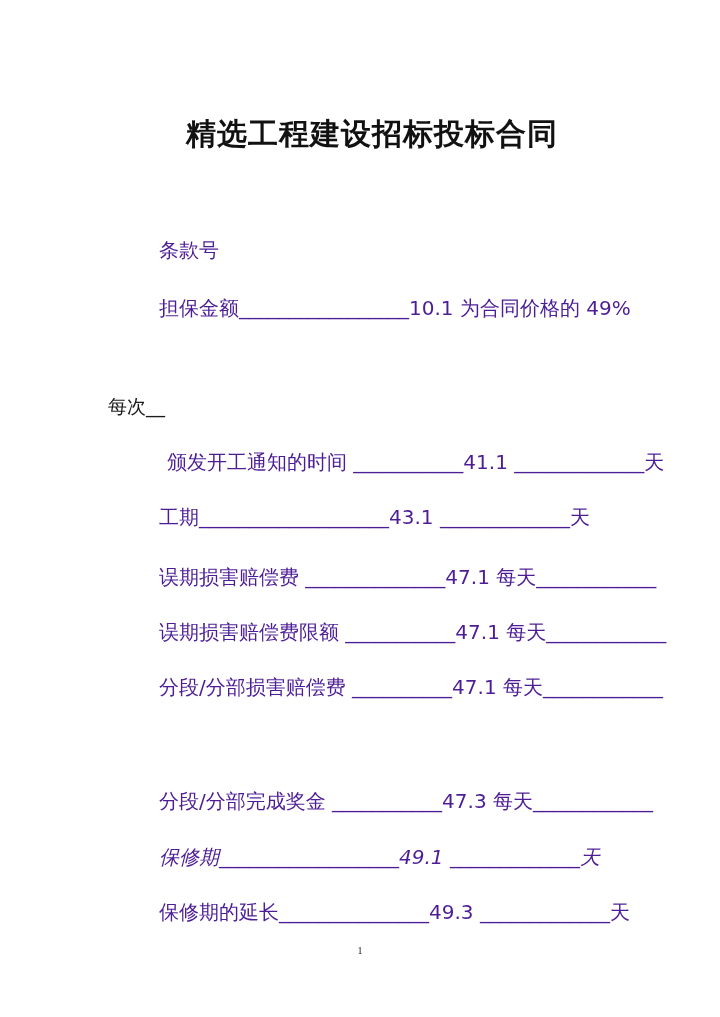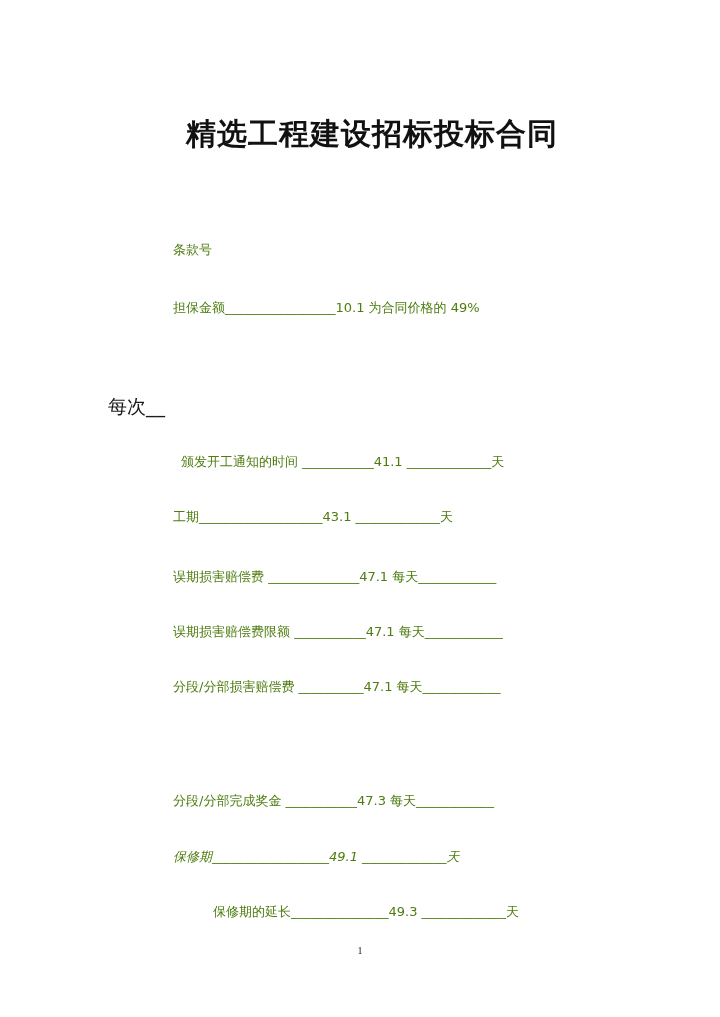--- a/index.html
+++ b/index.html
@@ -30,25 +30,25 @@
       text-align: center;
       font-size: 30px;
       font-weight: bold;
       letter-spacing: 1px;
       color: #111111;
       margin: 12px;
       line-height: 44px;
     }
     .para {
       position: absolute;
-      left: 173px;
-      font-size: 13px;
+      left: 159px;
+      font-size: 20px;
       line-height: 22px;
       white-space: pre;
-      color: #4d7c0f;
+      color: #4c1d95;
       margin: 0;
     }
     .para-cont {
       position: absolute;
       left: 108px;
       font-size: 19px;
       line-height: 22px;
       white-space: pre;
       color: #1a1a1a;
       margin: 0;
@@ -85,17 +85,17 @@
 
   <p class="para" style="top:621px;">误期损害赔偿费限额 ___________47.1 每天____________</p>
 
   <p class="para" style="top:676px;">分段/分部损害赔偿费 __________47.1 每天____________</p>
 
 
   <p class="para" style="top:790px;">分段/分部完成奖金 ___________47.3 每天____________</p>
 
   <p class="para" style="top:846px;font-style:italic;">保修期__________________49.1 _____________天</p>
 
-  <p class="para" style="top:901px;margin-left:40px;">保修期的延长_______________49.3 _____________天</p>
+  <p class="para" style="top:901px;">保修期的延长_______________49.3 _____________天</p>
 
   <div class="page-number">1</div>
 
 </div>
 
 </body></html>

